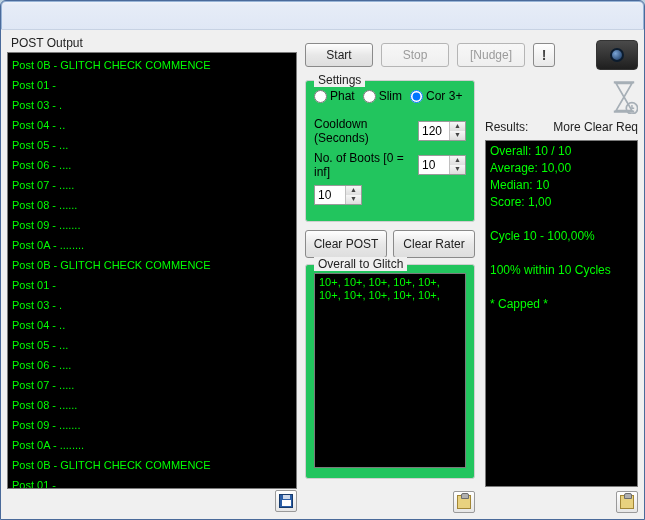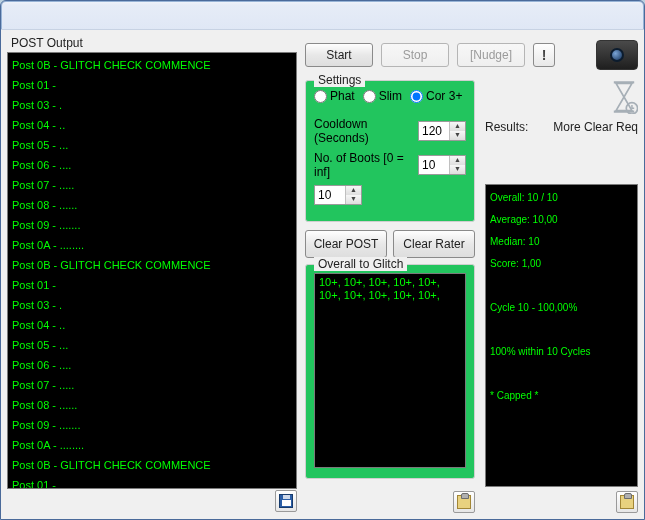--- a/index.html
+++ b/index.html
@@ -280,23 +280,22 @@
   }
   .hourglass svg{width:100%;height:100%;}
   .results-head{
     display:flex; justify-content:space-between;
     font-size:12px; color:#222;
     margin-bottom:6px;
   }
   .results-col .console{
     flex:1;
     white-space: pre;
-    font-size:10px;
-    line-height:22px;
-    margin-top:44px;
+    font-size:12px;
+    line-height:17px;
   }
   .bottom-icons{
     display:flex; justify-content:flex-end; gap:10px;
     margin-top:4px;
   }
 </style>
 </head>
 <body>
 
 <div class="window">

